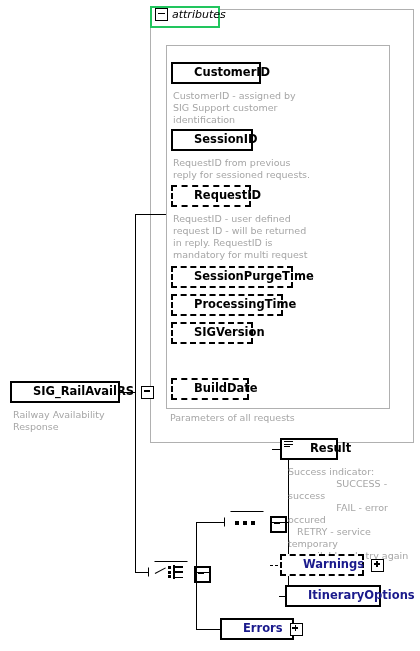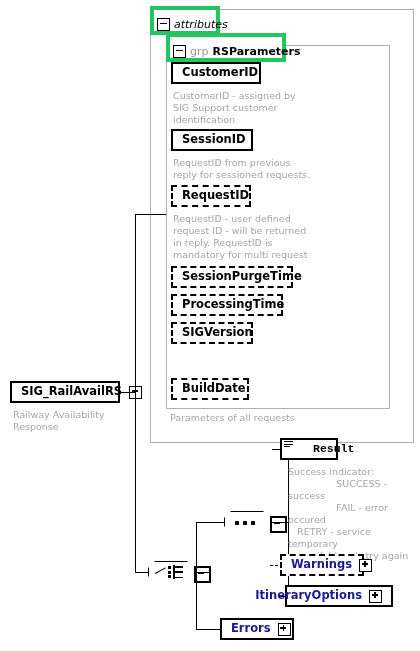--- a/index.html
+++ b/index.html
@@ -8,37 +8,37 @@
 
   .canvas{position:absolute;left:0;top:0;width:420px;height:651px;}
 
   
   .ln-h{position:absolute;height:0;border-top:1px solid #000;}
   .ln-v{position:absolute;width:0;border-left:1px solid #000;}
   .ln-h.d{border-top:1px dashed #000;}
 
   
   .grpbox{position:absolute;border:1px solid #b0b0b0;background:transparent;}
-  .tabhdr{position:absolute;border:4px solid #22c55e;background:#ffffff;
-          height:29px;display:flex;align-items:flex-end;padding:0 6px 0 3px;
+  .tabhdr{position:absolute;border:2px solid #22c55e;background:#ffffff;
+          height:22px;display:flex;align-items:flex-start;padding:0 6px 0 3px;
           box-sizing:border-box;white-space:nowrap;}
   .tabhdr .lbl{font-size:11px;color:#000;}
   .tabhdr .lbl.ital{font-style:italic;}
   .tabhdr .kw{font-size:11px;color:#9a9a9a;margin-right:4px;}
   .tabhdr .nm{font-size:11px;color:#000;font-weight:bold;}
 
   
   .tgl{width:11px;height:11px;border:1px solid #000;background:#fff;
        display:inline-block;position:relative;margin-right:4px;flex:0 0 auto;}
   .tgl::before{content:"";position:absolute;left:2px;top:4px;width:7px;height:1px;background:#000;}
 
   
   .node{position:absolute;box-sizing:border-box;background:#ffffff;
         border:2px solid #000;height:22px;display:flex;align-items:center;
-        padding:0 9px;white-space:nowrap;}
+        padding:0 21px;white-space:nowrap;}
   .node.opt{border:2px dashed #000;}
   .node .ntxt{font-size:11.5px;font-weight:bold;color:#1a1a8c;line-height:1;}
   .node .ntxt.dark{color:#000;}
   .shadow{position:absolute;background:#c4c4c4;z-index:-1;}
 
   
   .nbox{width:11px;height:11px;border:1.5px solid #000;background:#fff;
         position:relative;margin-left:7px;flex:0 0 auto;}
   .nbox::before{content:"";position:absolute;left:1.5px;top:3.5px;width:6px;height:1.5px;background:#000;}
   .nbox.plus::after{content:"";position:absolute;left:4px;top:1.5px;width:1.5px;height:6px;background:#000;}
@@ -86,25 +86,20 @@
 
 <div class="canvas">
 
   <div class="grpbox" style="left:150px;top:9px;width:262px;height:432px;"></div>
   <div class="tabhdr" style="left:150px;top:6px;width:70px;">
     <span class="tgl"></span>
     <span class="lbl ital">attributes</span>
   </div>
 
   <div class="grpbox" style="left:166px;top:45px;width:222px;height:362px;"></div>
-  <div class="tabhdr" style="left:166px;top:33px;width:120px;">
-    <span class="tgl"></span>
-    <span class="kw">grp</span>
-    <span class="nm">RSParameters</span>
-  </div>
 
   <div class="shadow" style="left:175px;top:66px;width:90px;height:22px;"></div>
   <div class="node" style="left:171px;top:62px;width:90px;">
     <span class="ntxt dark">CustomerID</span>
   </div>
   <div class="anno" style="left:173px;top:90px;width:140px;">CustomerID - assigned by
 SIG Support customer
 identification</div>
 
   <div class="shadow" style="left:175px;top:133px;width:82px;height:22px;"></div>
@@ -209,38 +204,38 @@
 
   <div class="ln-h" style="left:279px;top:596px;width:9px;"></div>
 
   <div class="shadow" style="left:284px;top:442px;width:58px;height:22px;"></div>
   <div class="node" style="left:280px;top:438px;width:58px;">
     <span class="resicon">
       <i></i>
         <i></i>
         <i></i>
     </span>
-    <span class="ntxt dark" style="margin-left:22px;font-family:Liberation Mono, monospace;">Result</span>
+    <span class="ntxt dark" style="margin-left:7px;">Result</span>
   </div>
   <div class="anno" style="left:288px;top:466px;width:132px;">Success indicator:
                 SUCCESS -
 success
                 FAIL - error
 occured
    RETRY - service temporary
 unavailable, pls try again</div>
 
   <div class="shadow" style="left:284px;top:558px;width:84px;height:22px;"></div>
   <div class="node opt" style="left:280px;top:554px;width:84px;justify-content:space-between;">
     <span class="ntxt">Warnings</span>
     <span class="nbox plus"></span>
   </div>
 
   <div class="shadow" style="left:289px;top:589px;width:112px;height:22px;"></div>
-  <div class="node" style="left:285px;top:585px;width:108px;justify-content:flex-end;">
+  <div class="node" style="left:285px;top:585px;width:96px;justify-content:space-between;">
     <span class="ntxt">ItineraryOptions</span>
     <span class="nbox plus"></span>
   </div>
 
   <div class="shadow" style="left:224px;top:622px;width:74px;height:22px;"></div>
   <div class="node" style="left:220px;top:618px;width:74px;justify-content:space-between;">
     <span class="ntxt">Errors</span>
     <span class="nbox plus"></span>
   </div>
 

